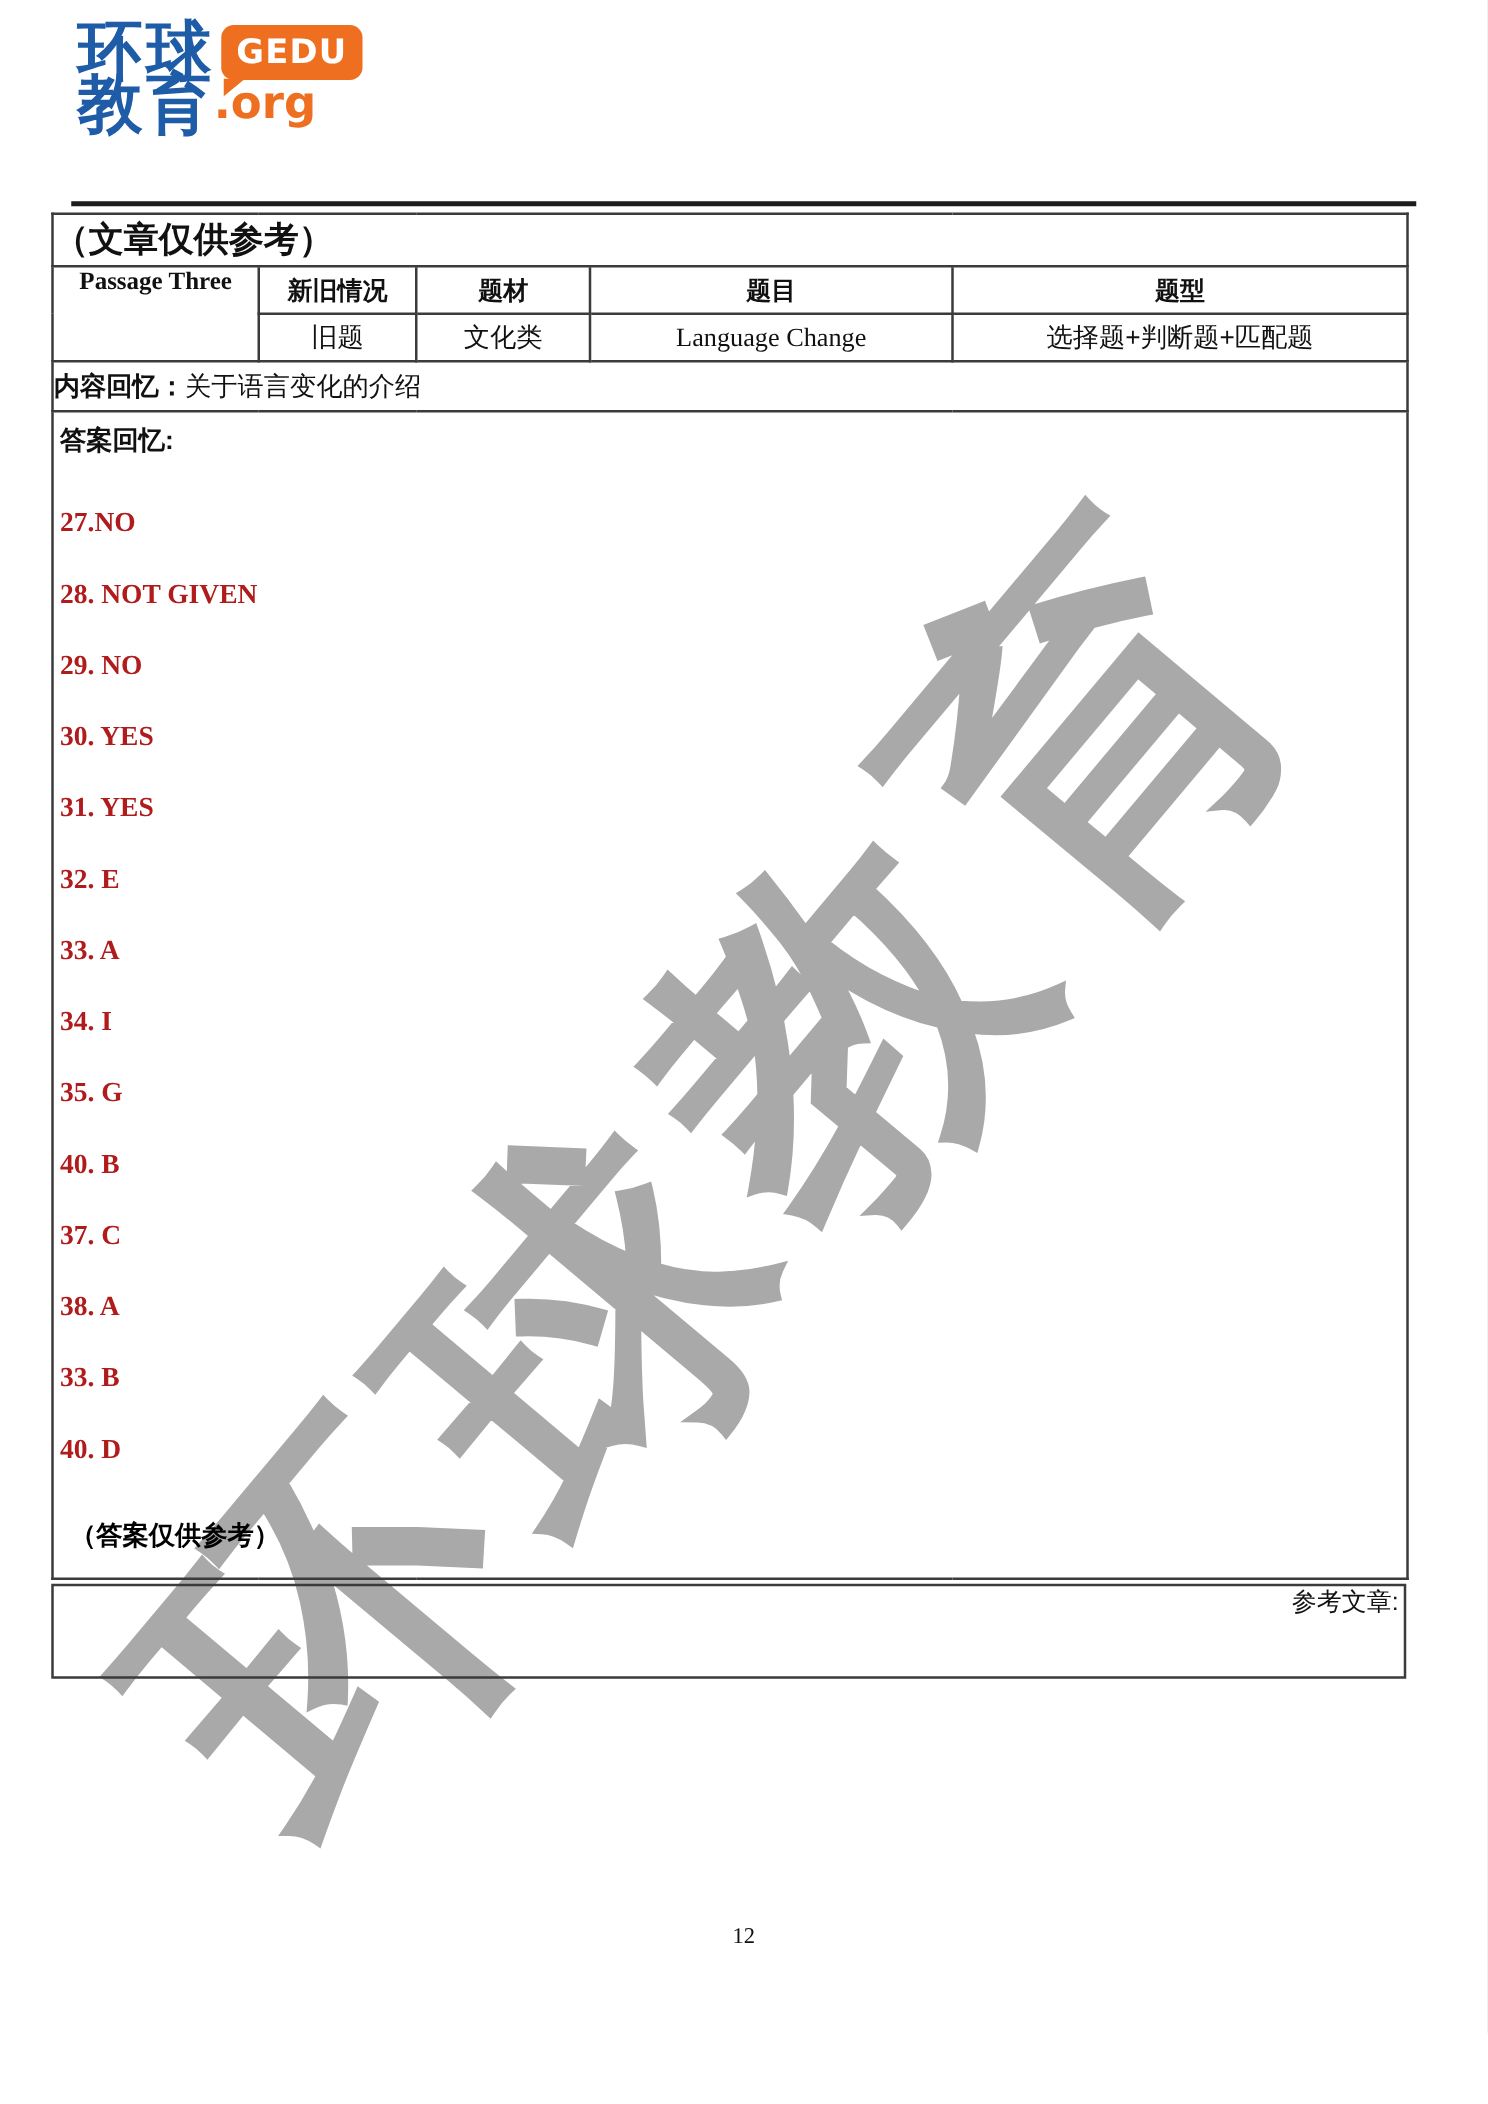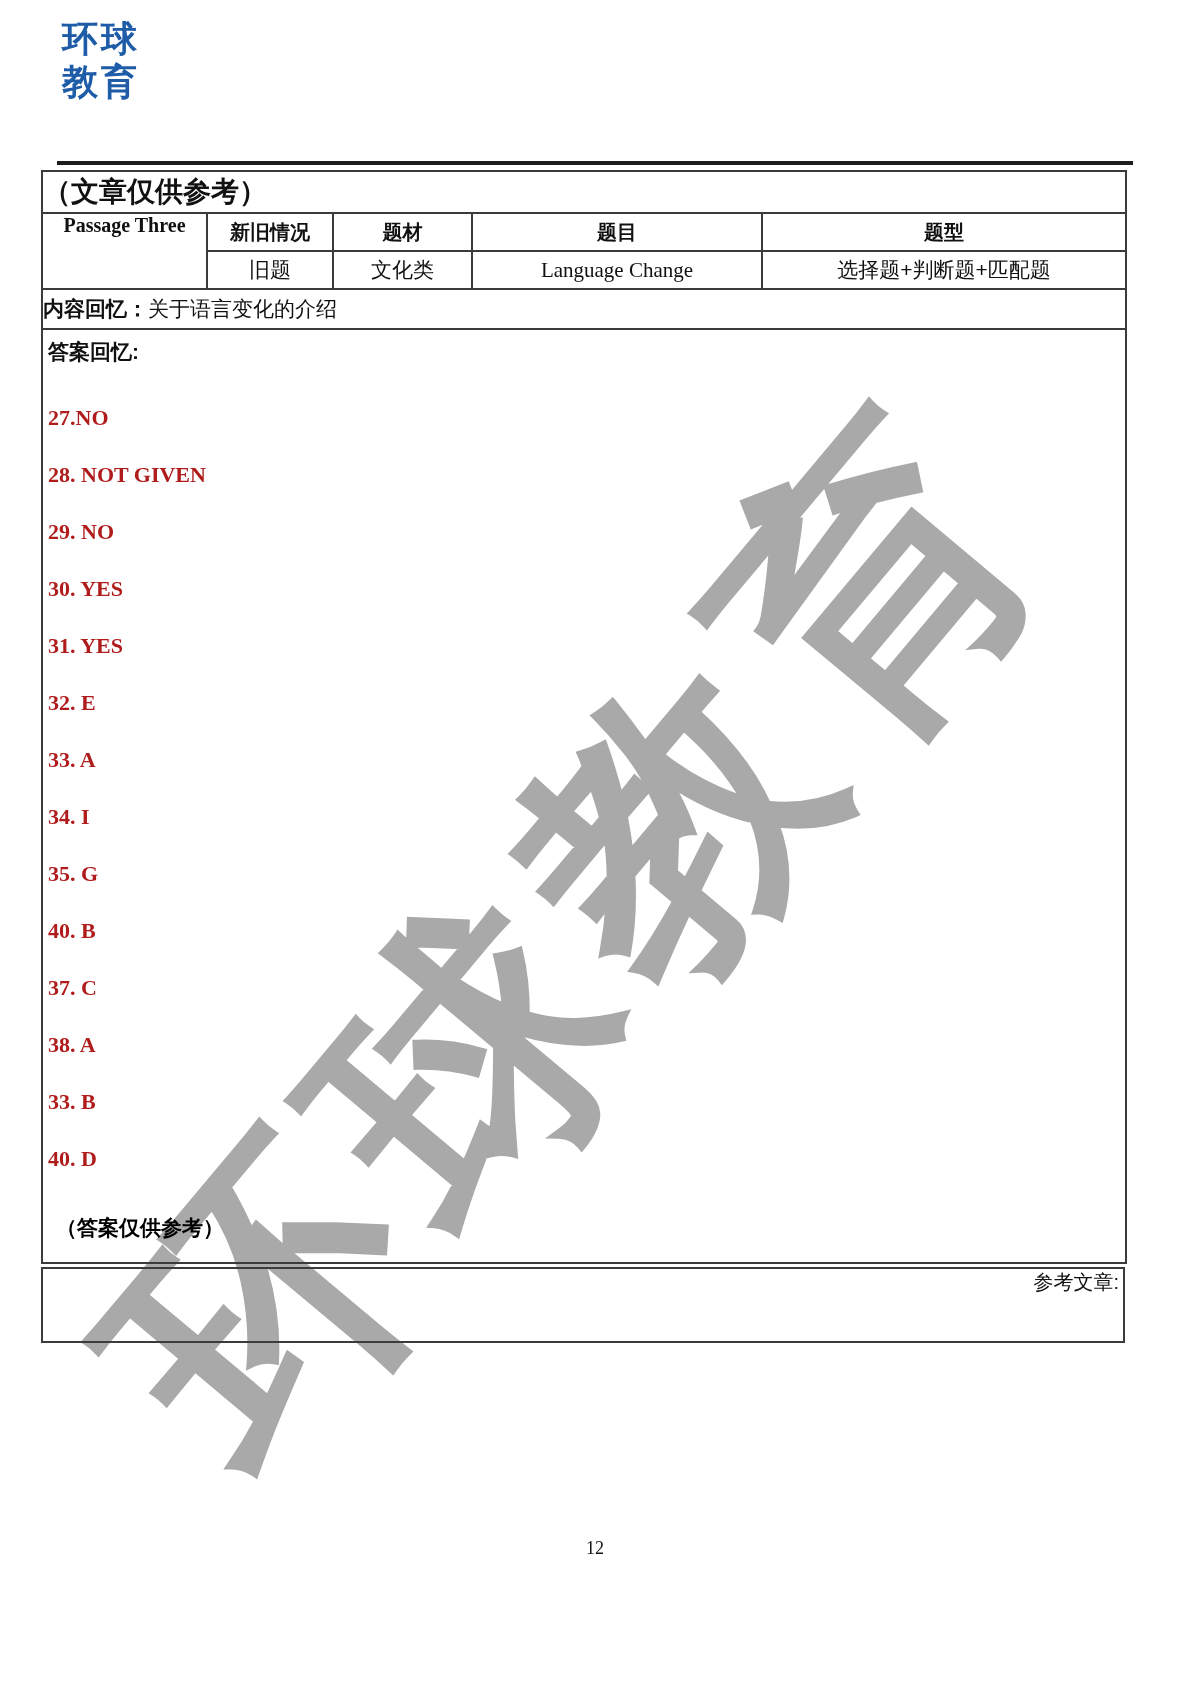--- a/index.html
+++ b/index.html
@@ -27,24 +27,24 @@
     font-family: "DejaVu Sans", sans-serif;
     line-height: 1;
     user-select: none;
   }
   .content { position: relative; z-index: 1; }
   
   .logo { position: absolute; left: 62px; top: 20px; display: flex; align-items: flex-start; }
   .logo-cn {
     color: var(--brand-blue, #1e5ca8);
     font-weight: 700;
-    font-size: 36px;
+    font-size: 52px;
     line-height: 43px;
     letter-spacing: 3px;
-    font-family: Liberation Mono, monospace;
+    font-family: Liberation Serif, serif;
     text-align: center;
   }
   .logo-right { margin-left: 5px; display: flex; flex-direction: column; align-items: flex-start; }
   .bubble {
     position: relative;
     background: var(--brand-orange, #ee6f1f);
     color: #fff;
     font-weight: 700;
     font-size: 27px;
     letter-spacing: 1px;
@@ -149,20 +149,24 @@
 <div class="page" style="--brand-blue: #1e5ca8; --brand-orange: #ee6f1f; --answer-red: #b01c1c; --wm-color: #a9a9a9;">
 
   <div class="watermark">环球教育</div>
 
   <div class="content">
 
     <div class="logo">
       <div class="logo-cn">
         <div>环球</div>
         <div>教育</div>
+      </div>
+      <div class="logo-right">
+        <div class="bubble">GEDU</div>
+        <div class="org-suffix">.org</div>
       </div>
     </div>
 
     <div class="top-rule"></div>
 
     <table class="main-table">
       <colgroup>
         <col style="width:165px">
           <col style="width:126px">
           <col style="width:139px">

